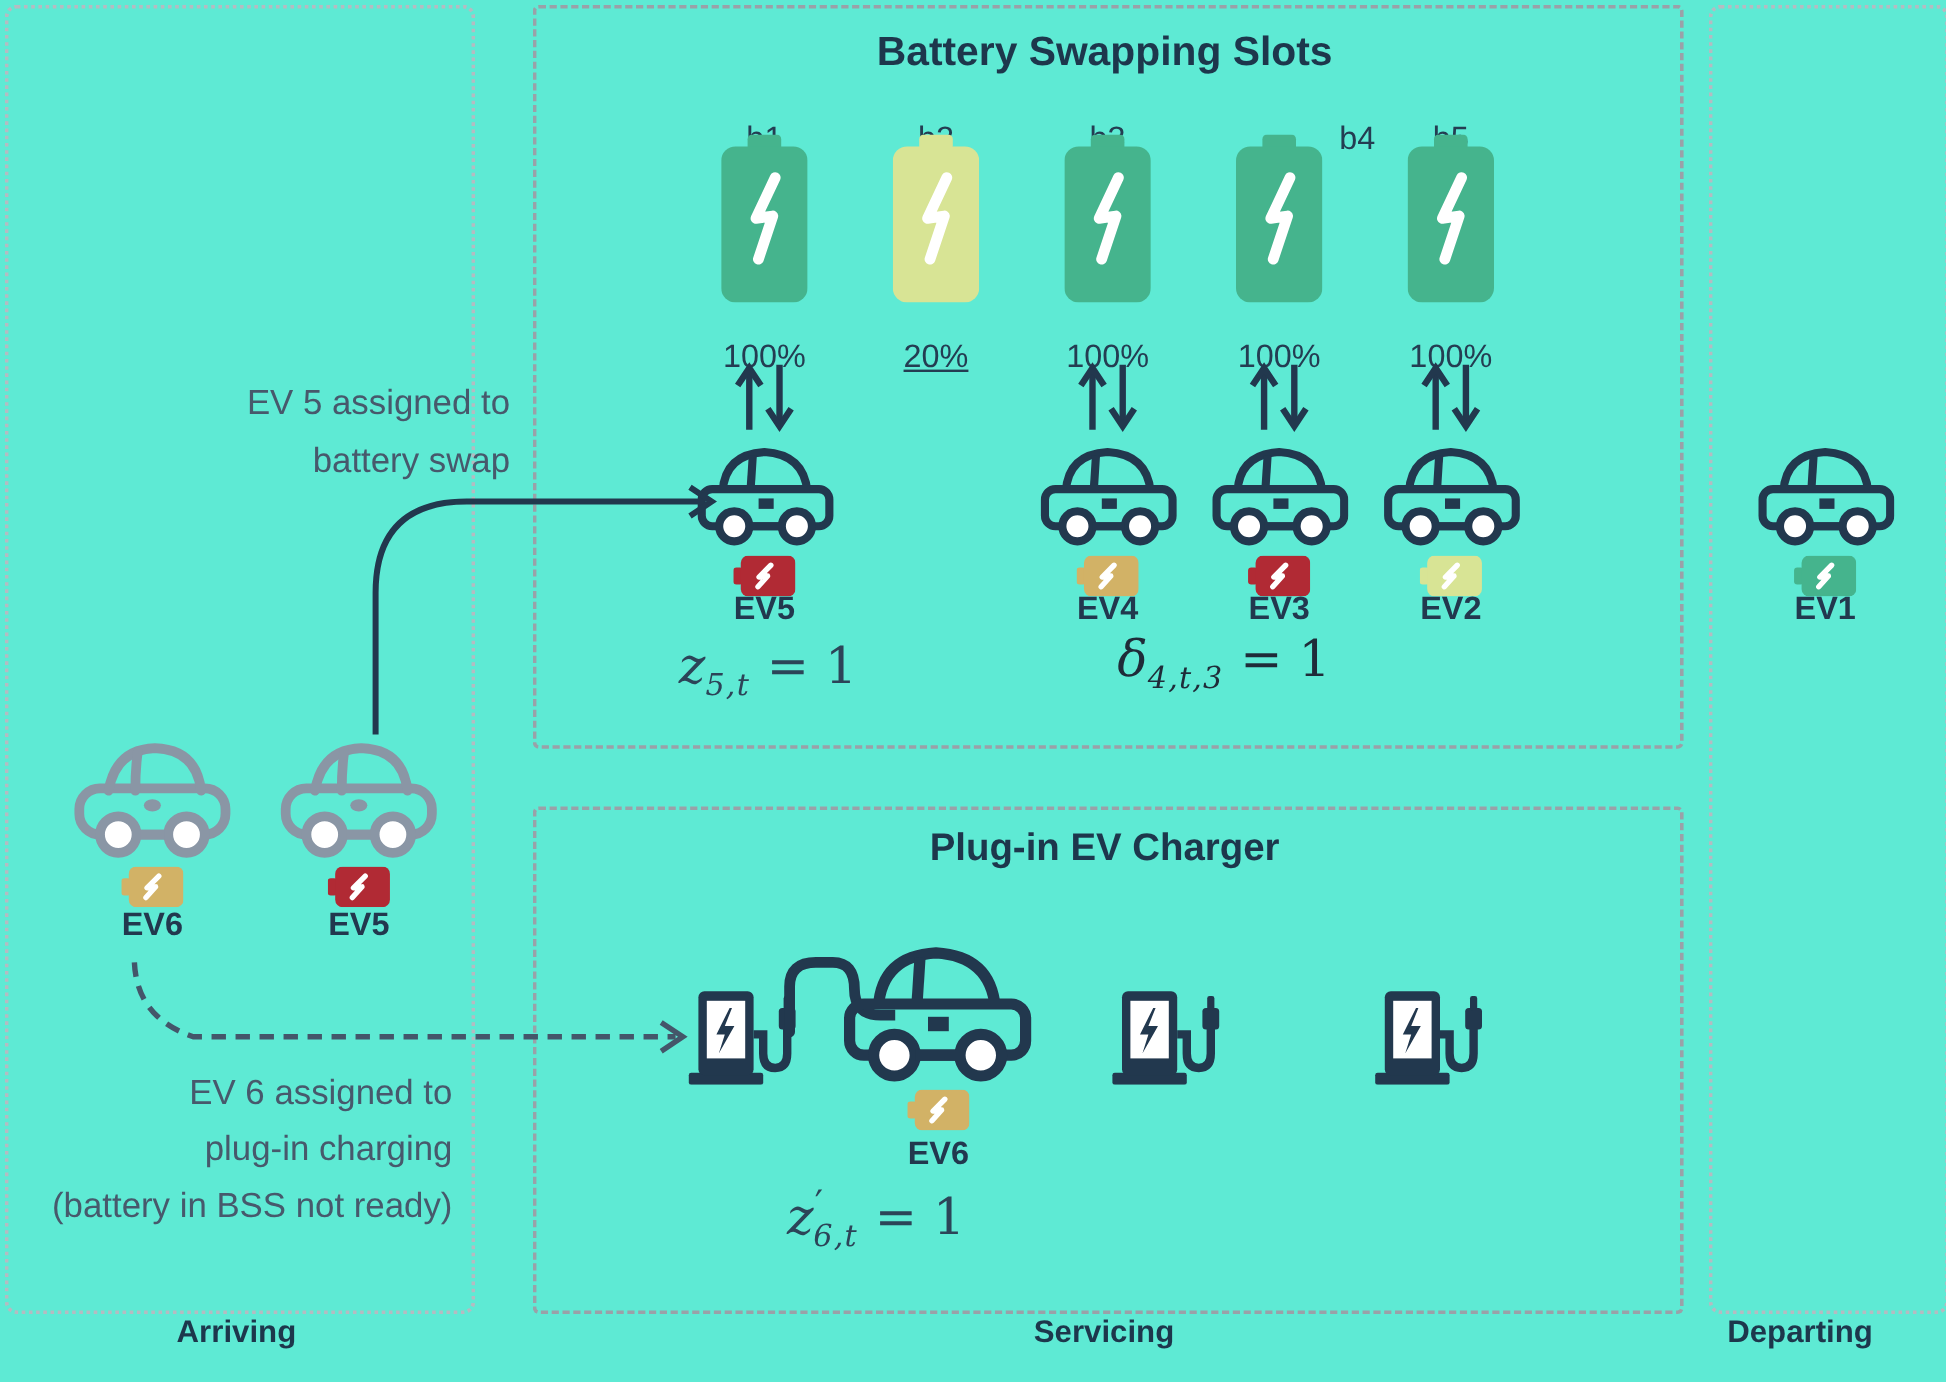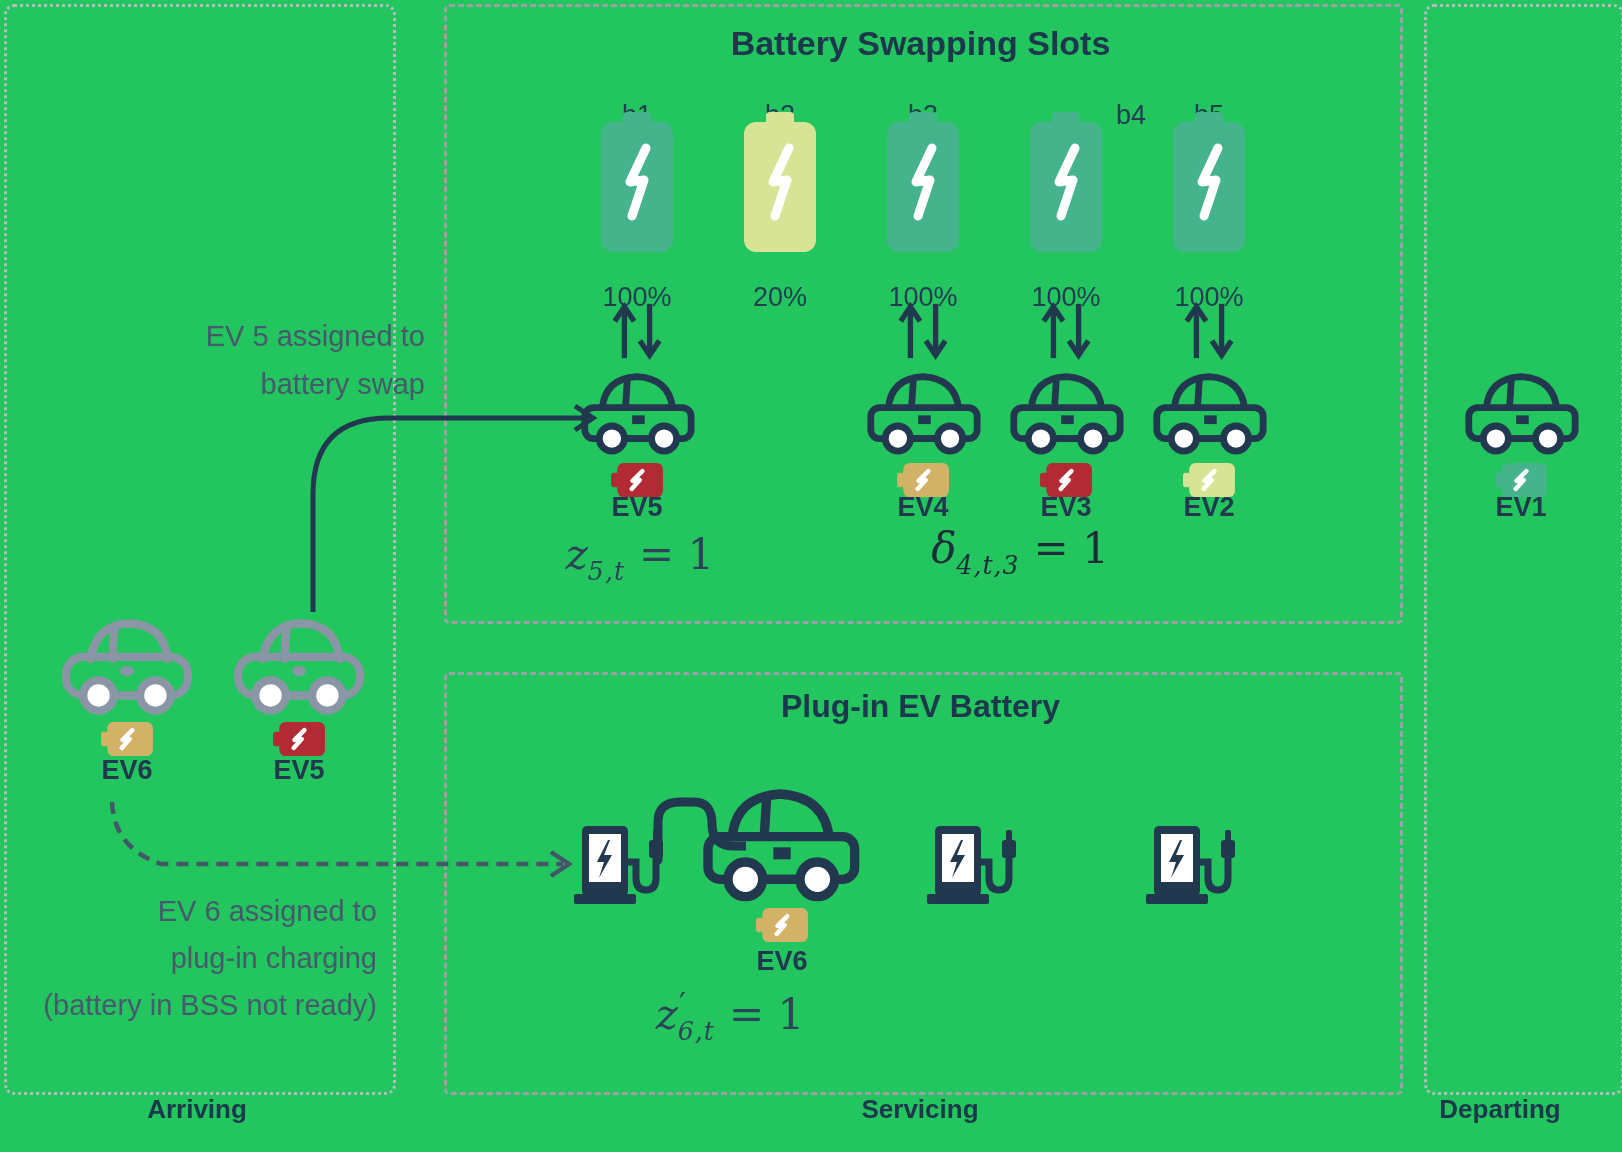--- a/index.html
+++ b/index.html
@@ -1,16 +1,16 @@
 <!DOCTYPE html>
 <html><head>
 <meta charset="utf-8">
 <style>
   html,body{margin:0;padding:0;background:#ffffff;}
-  .canvas{position:relative;width:1622px;height:1152px;background:#22c55e;
+  .canvas{position:relative;width:1622px;height:1152px;background:#5eead4;
           font-family:"Liberation Sans",sans-serif;overflow:hidden;}
   .box{position:absolute;background:transparent;}
   .dotted{border:3px dotted #b5bbc1;border-radius:10px;}
   .dashed{border:3px dashed #9aa1a8;border-radius:5px;}
   .title{position:absolute;text-align:center;font-weight:700;color:#1d374c;}
   .clabel{position:absolute;width:160px;text-align:center;font-size:27px;color:#243d52;margin-top:24px;}
   .evlabel{position:absolute;width:160px;text-align:center;font-size:27px;font-weight:700;color:#22384e;}
   .lane{position:absolute;width:220px;text-align:center;font-weight:700;font-size:26px;color:#1d374c;}
   .note{position:absolute;text-align:right;font-size:29px;color:#47596c;}
   .icon{position:absolute;display:block;}
@@ -109,21 +109,21 @@
       <use href="#sym-batt-big"></use>
     </svg>
   <svg class="icon" style="left:1030px;top:112px;" width="72" height="140" data-level="full">
       <use href="#sym-batt-big"></use>
     </svg>
   <svg class="icon" style="left:1173px;top:112px;" width="72" height="140" data-level="full">
       <use href="#sym-batt-big"></use>
     </svg>
 
   <div class="clabel" style="left:557px;top:258px;">100%</div>
-  <div class="clabel" style="left:700px;top:258px;">20%</div>
+  <div class="clabel" style="left:700px;top:258px;text-decoration:underline;">20%</div>
   <div class="clabel" style="left:843px;top:258px;">100%</div>
   <div class="clabel" style="left:986px;top:258px;">100%</div>
   <div class="clabel" style="left:1129px;top:258px;">100%</div>
 
   <svg class="icon navy" style="left:609px;top:300px;" width="56" height="62">
       <use href="#sym-swap"></use>
     </svg>
   <svg class="icon navy" style="left:895px;top:300px;" width="56" height="62">
       <use href="#sym-swap"></use>
     </svg>
@@ -165,21 +165,21 @@
   <div class="evlabel" style="left:986px;top:492px;">EV3</div>
   <div class="evlabel" style="left:1129px;top:492px;">EV2</div>
 
   <div class="math" style="left:510px;top:530px;width:260px;">
     <span class="mvar">z</span><span class="msub">5,t</span><span class="mrhs">= 1</span>
   </div>
   <div class="math" style="left:875px;top:524px;width:290px;color:#1f2c39;">
     <span class="mvar">δ</span><span class="msub">4,t,3</span><span class="mrhs">= 1</span>
   </div>
 
-  <div class="title" style="left:444px;top:688px;width:953px;font-size:32px;">Plug-in EV Battery</div>
+  <div class="title" style="left:444px;top:688px;width:953px;font-size:32px;">Plug-in EV Charger</div>
 
   <svg class="icon navy" style="left:572px;top:822px;" width="92" height="82">
       <use href="#sym-charger"></use>
     </svg>
   <svg class="icon navy" style="left:925px;top:822px;" width="92" height="82">
       <use href="#sym-charger"></use>
     </svg>
   <svg class="icon navy" style="left:1144px;top:822px;" width="92" height="82">
       <use href="#sym-charger"></use>
     </svg>

